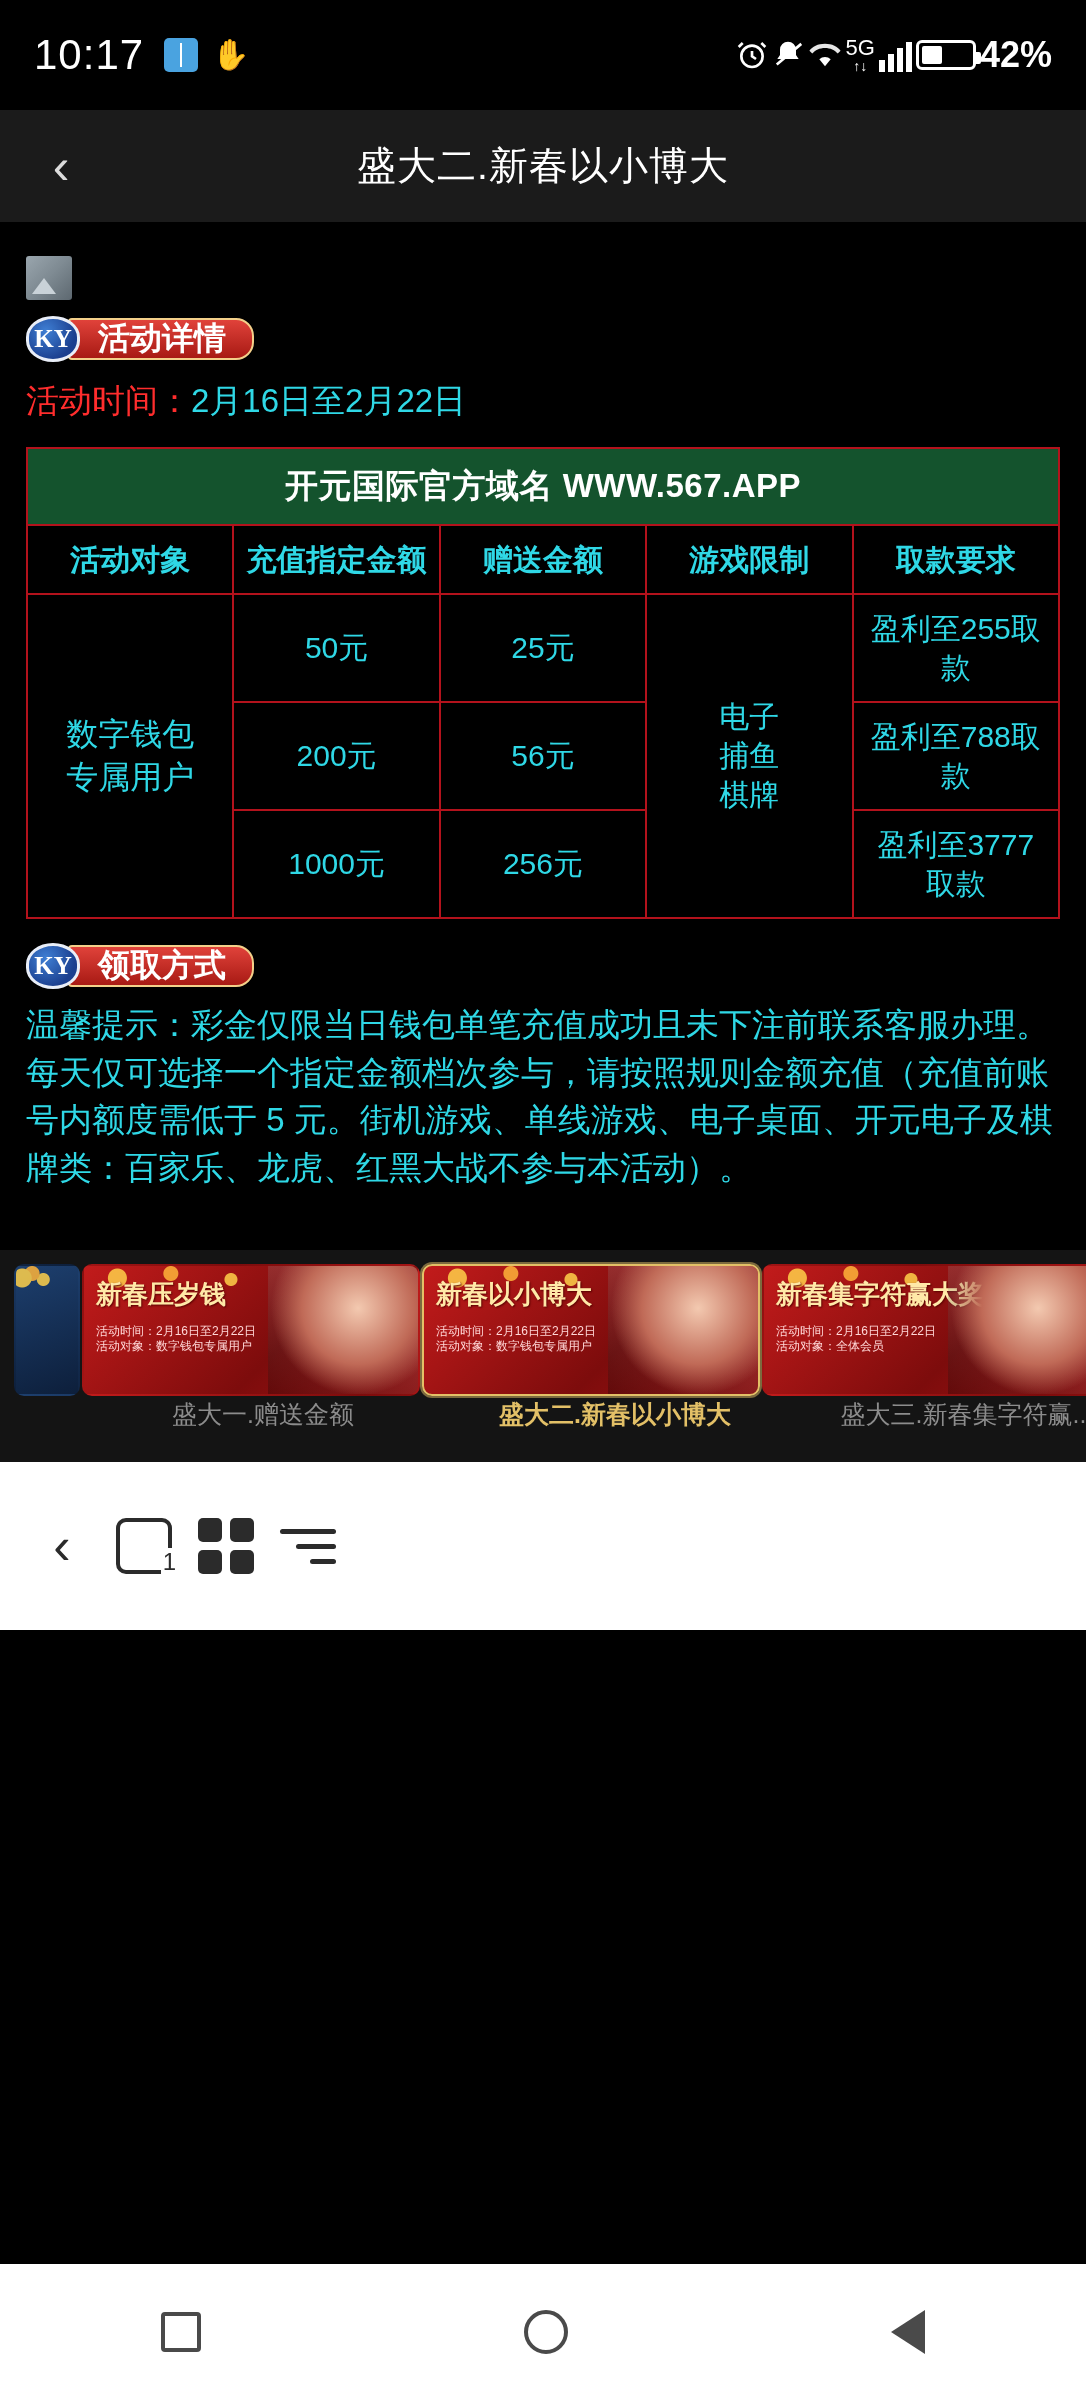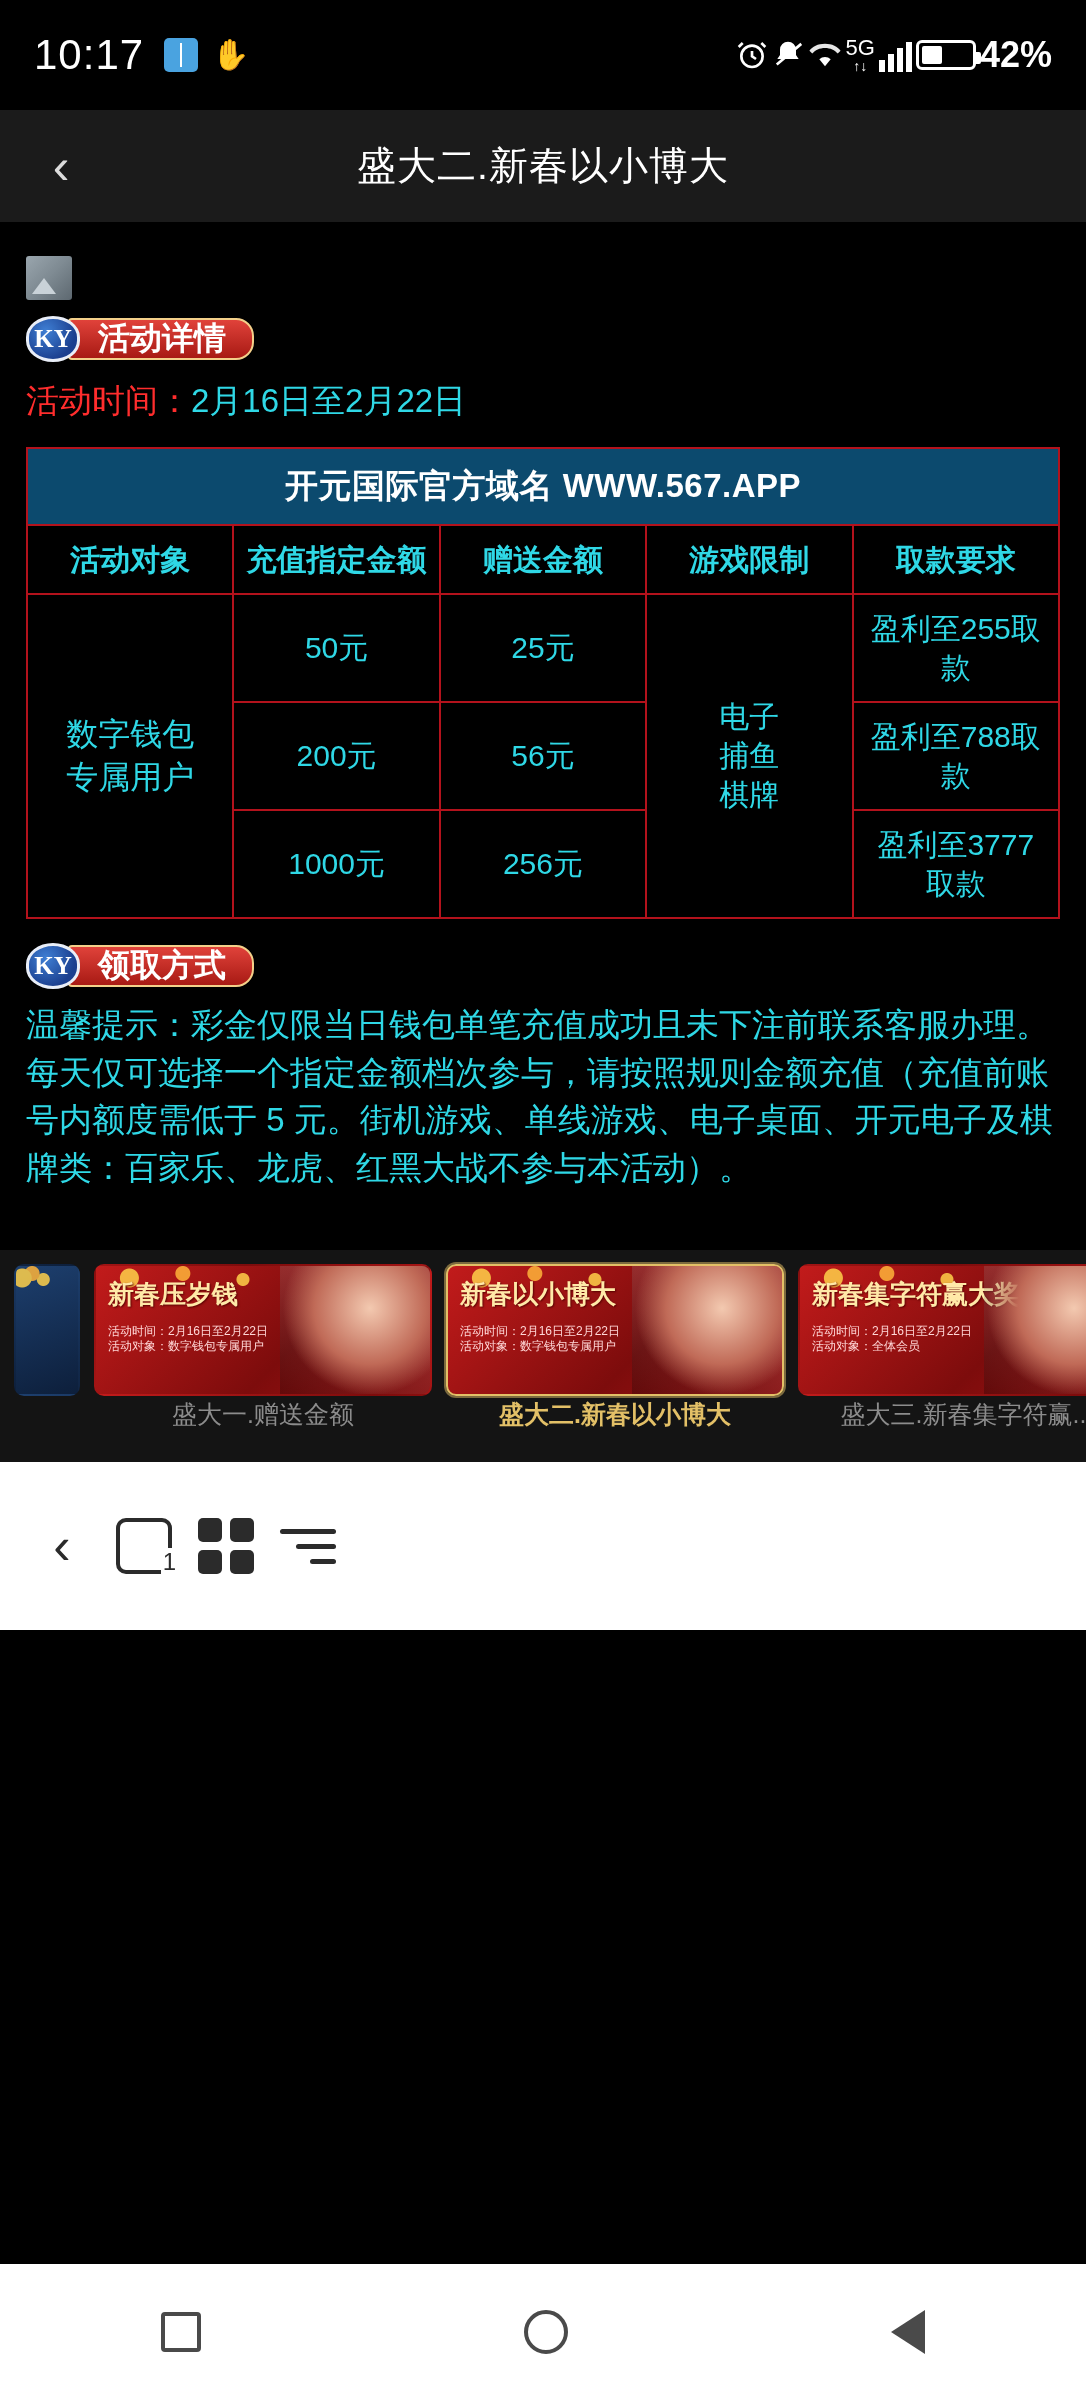--- a/index.html
+++ b/index.html
@@ -140,42 +140,42 @@
   table.promo td, table.promo th {
     border: 2px solid #b3121c;
     text-align: center;
     vertical-align: middle;
     color: #2fd8e6;
     font-size: 30px;
     padding: 14px 10px;
     line-height: 1.3;
   }
   table.promo .domain-row td {
-    background: #0c4a6e;
+    background: #14532d;
     color: #fff;
     font-size: 33px;
     font-weight: 700;
     padding: 16px 4px;
     letter-spacing: .5px;
   }
   table.promo td.target {
     color: #2fd8e6; font-size: 32px; line-height: 1.35;
   }
 
   
   .carousel {
     position: absolute;
     left: 0; right: 0;
     top: 1250px;
     height: 160px;
     background: #141414;
     display: flex;
     align-items: center;
     padding: 0 14px;
-    gap: 14px;
+    gap: 2px;
     overflow: hidden;
   }
   .thumb {
     height: 132px;
     border-radius: 10px;
     position: relative;
     flex: 0 0 auto;
     overflow: hidden;
     background: linear-gradient(135deg,#c21b1b,#7d0c0c 60%,#a51515);
     border: 2px solid transparent;

